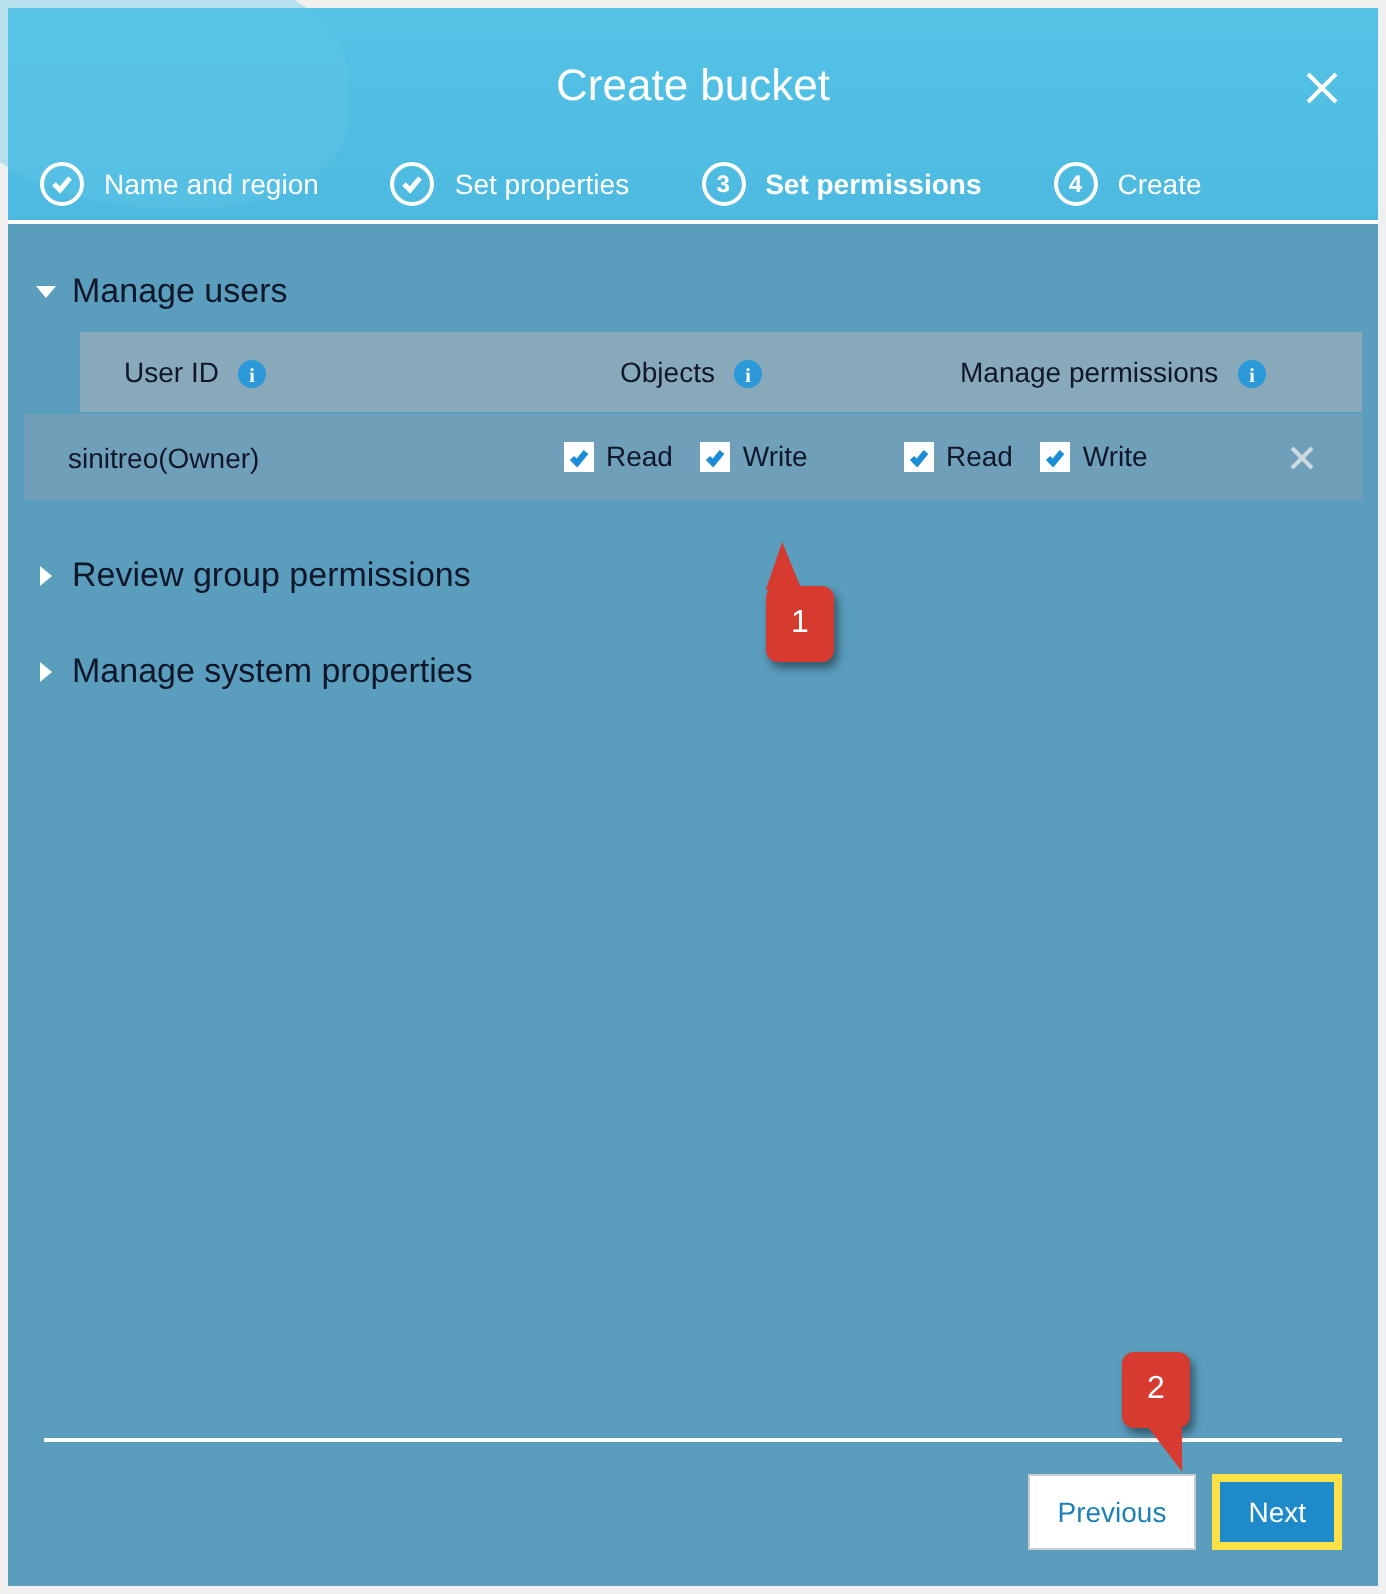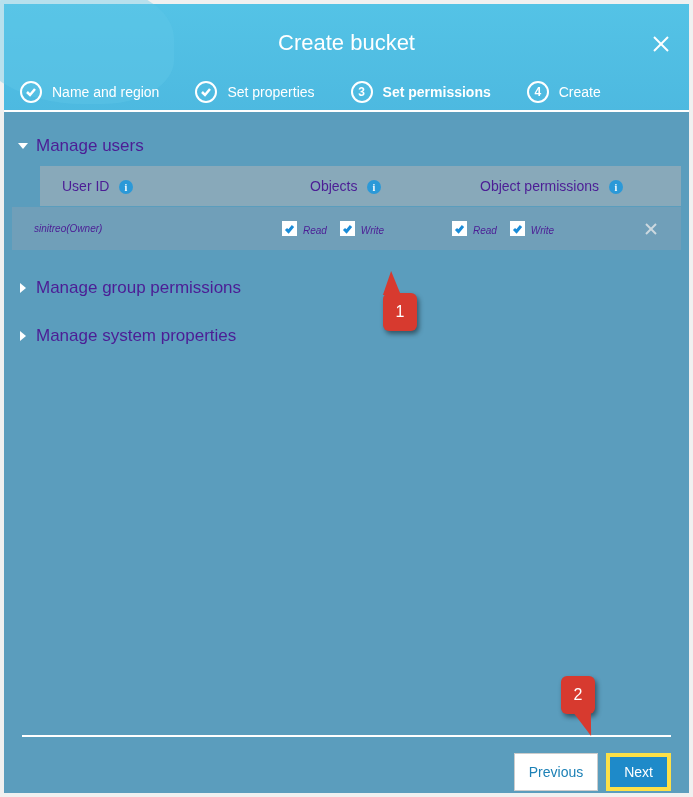--- a/index.html
+++ b/index.html
@@ -89,21 +89,21 @@
     justify-content: center;
     margin-right: 10px;
     font-size: 12px;
     font-weight: 700;
   }
   .step-circle.done svg { stroke: #fff; stroke-width: 2.5; }
   .body {
     flex: 1;
     background: #5b9dbd;
     padding: 14px 8px 4px 8px;
-    color: #4c1d95;
+    color: #0f172a;
     overflow: auto;
   }
   .section-header {
     display: flex;
     align-items: center;
     padding: 10px 4px;
     font-size: 17px;
     cursor: pointer;
   }
   .caret {
@@ -136,23 +136,22 @@
     margin-left: 6px;
   }
   .info-icon svg circle { fill: #2b99d8; }
   .info-icon svg text { fill: #fff; font-size: 10px; font-weight: bold; font-family: serif; }
   .table-row {
     display: flex;
     align-items: center;
     background: #709fb9;
     height: 44px;
     padding: 0 22px;
-    font-size: 10px;
+    font-size: 14px;
     border-top: 1px solid #5b9dbd;
-    font-style: italic;
   }
   .cb-wrap {
     display: inline-flex;
     align-items: flex-end;
     margin-right: 10px;
   }
   .cb {
     width: 15px;
     height: 15px;
     background: #fff;
@@ -165,21 +164,21 @@
   .cb svg { stroke: #1a8cd8; stroke-width: 3; fill: none; }
   .row-del {
     cursor: pointer;
     display: flex;
     align-items: center;
     justify-content: flex-end;
   }
   .row-del svg { stroke: #cdd9e0; stroke-width: 2; }
   .footer {
     flex-shrink: 0;
-    padding: 0 18px 2px 18px;
+    padding: 0 18px 18px 18px;
   }
   .hr {
     border-top: 2px solid #fff;
     margin-bottom: 16px;
   }
   .btn-row {
     display: flex;
     justify-content: flex-end;
     gap: 8px;
   }
@@ -304,21 +303,21 @@
       <div class="col-obj">
         <span>Objects</span>
         <span class="info-icon">
           <svg viewBox="0 0 14 14">
               <circle cx="7" cy="7" r="7"></circle>
               <text x="7" y="11" text-anchor="middle">i</text>
             </svg>
         </span>
       </div>
       <div class="col-perm">
-        <span>Object permissions</span>
+        <span>Manage permissions</span>
         <span class="info-icon">
           <svg viewBox="0 0 14 14">
               <circle cx="7" cy="7" r="7"></circle>
               <text x="7" y="11" text-anchor="middle">i</text>
             </svg>
         </span>
       </div>
       <div class="col-del"></div>
     </div>
 
@@ -371,21 +370,21 @@
     </div>
 
     <div style="height:18px"></div>
 
     <div class="section-header">
       <span class="caret">
         <svg width="10" height="10" viewBox="0 0 10 10">
             <polygon points="2,0 8,5 2,10"></polygon>
           </svg>
       </span>
-      <span>Manage group permissions</span>
+      <span>Review group permissions</span>
     </div>
 
     <div style="height:8px"></div>
 
     <div class="section-header">
       <span class="caret">
         <svg width="10" height="10" viewBox="0 0 10 10">
             <polygon points="2,0 8,5 2,10"></polygon>
           </svg>
       </span>

